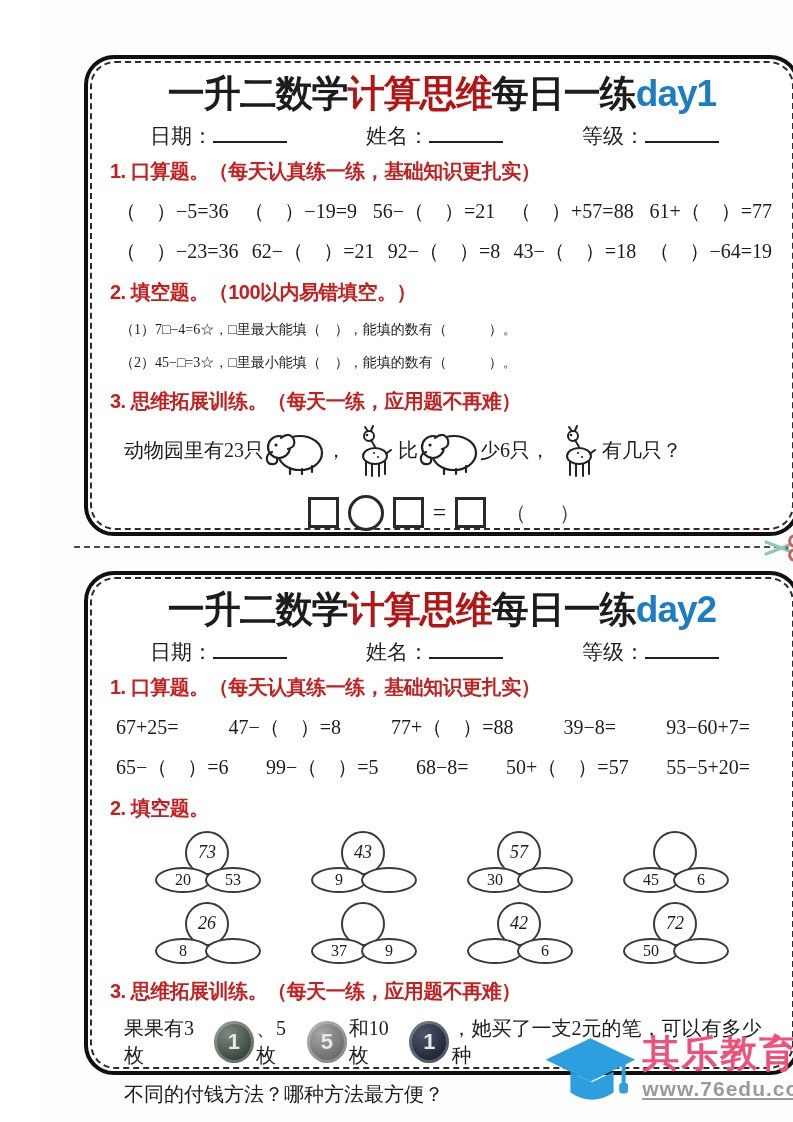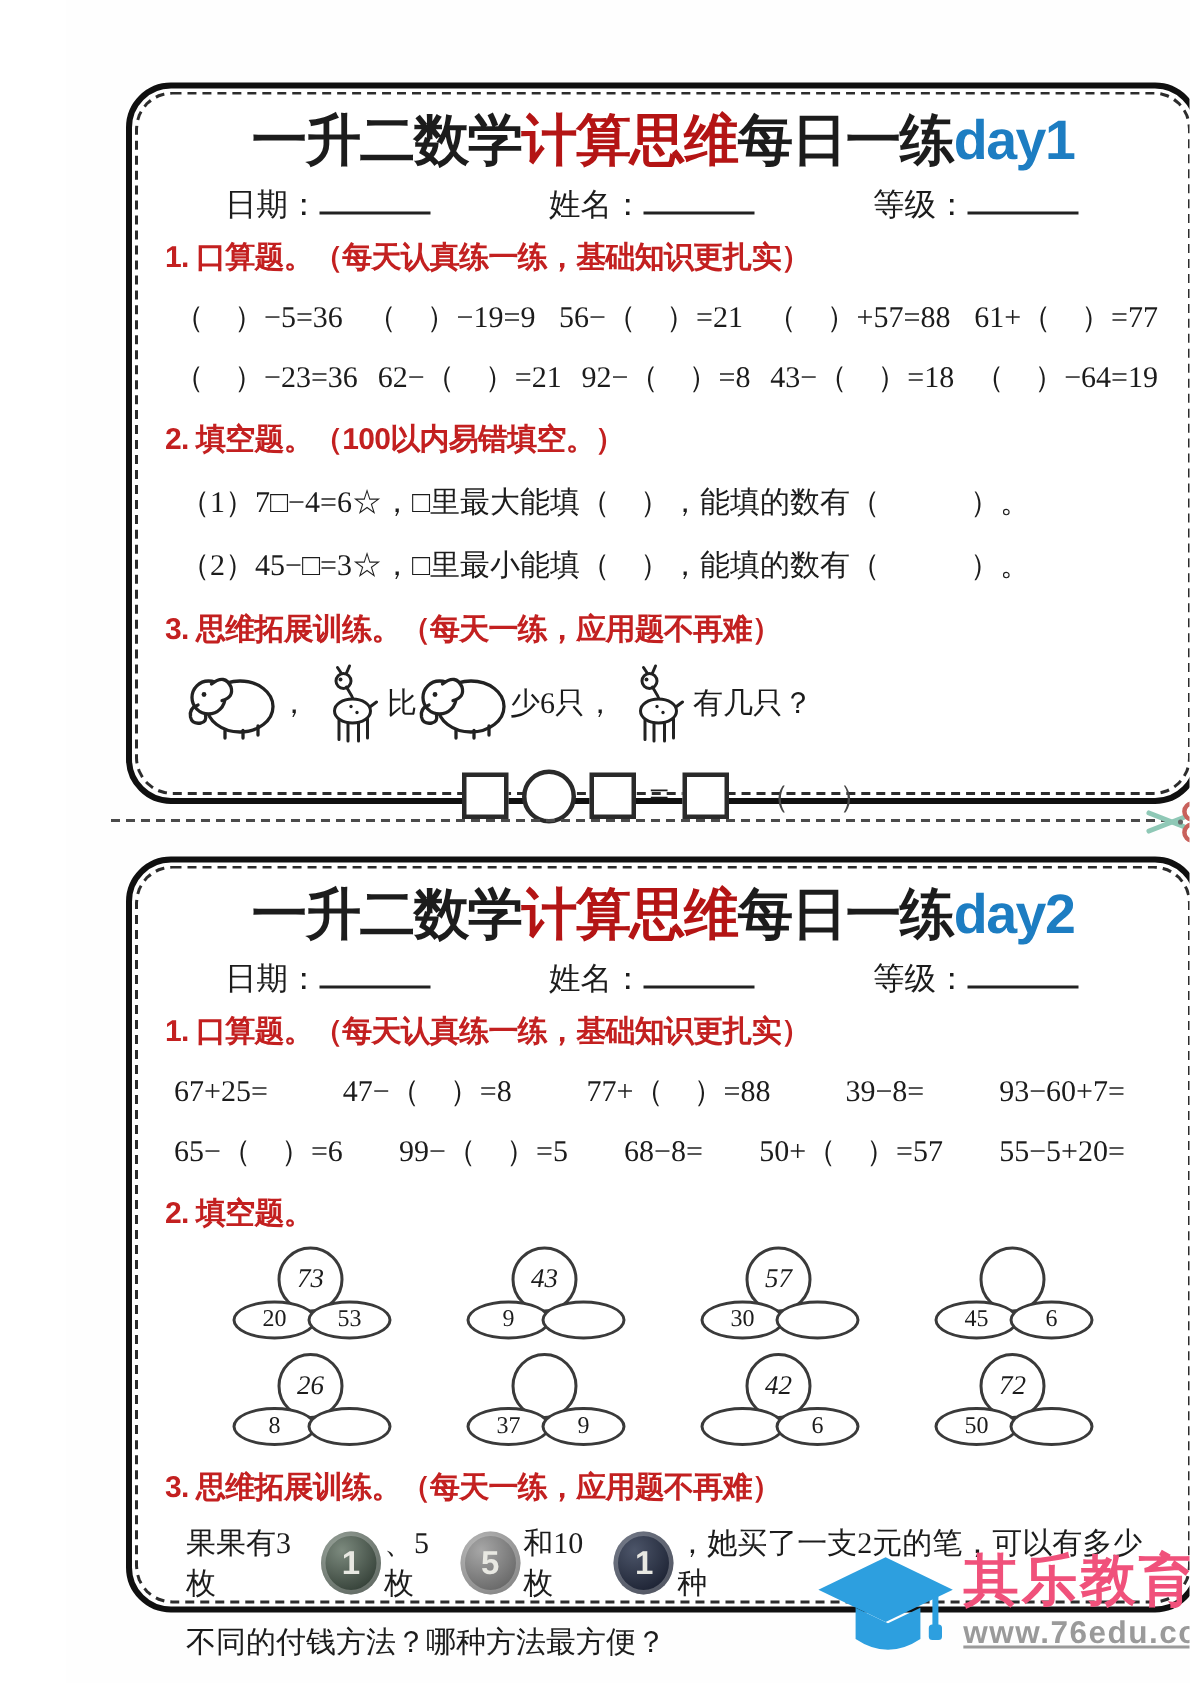--- a/index.html
+++ b/index.html
@@ -24,21 +24,21 @@
     font-size:21px; }
   .hdr-field { white-space:nowrap; }
   .uline { display:inline-block; width:74px; height:17px; border-bottom:2px solid #222; }
 
   .sec-head { color:#c32020; font-weight:bold; font-size:20px; margin:8px 0 2px 0;
     font-family:"Liberation Sans","DejaVu Sans",sans-serif; letter-spacing:-0.5px; }
 
   .eq-row { display:flex; justify-content:space-between; align-items:baseline;
     margin:13px 2px 0 6px; font-size:20px; white-space:nowrap; }
 
-  .fill-line { margin:15px 0 0 10px; font-size:20px; white-space:nowrap;font-family:Liberation Serif, serif; }
+  .fill-line { margin:15px 0 0 10px; font-size:14px; white-space:nowrap;font-family:Liberation Serif, serif; }
 
   
   .story-row { display:flex; align-items:center; margin:8px 0 0 14px; font-size:20px; }
   .story-row svg { flex:0 0 auto; }
 
   .shapes-row { display:flex; align-items:center; justify-content:center; gap:9px;
     margin:16px 0 0 10px; font-size:24px; }
   .shp-square { width:31px; height:31px; border:3px solid #2a2a2a; background:#fff; }
   .shp-circle { width:36px; height:36px; border:3px solid #2a2a2a; border-radius:50%; background:#fff; }
   .shp-paren  { font-size:21px; color:#444; margin-left:10px; letter-spacing:6px; }
@@ -112,20 +112,21 @@
         <span>43−（　）=18</span>
         <span>（　）−64=19</span>
       </div>
 
       <div class="sec-head" style="margin-top:14px;">2. 填空题。（100以内易错填空。）</div>
       <div class="fill-line">（1）7□−4=6☆，□里最大能填（　），能填的数有（　　　）。</div>
       <div class="fill-line">（2）45−□=3☆，□里最小能填（　），能填的数有（　　　）。</div>
 
       <div class="sec-head" style="margin-top:16px;">3. 思维拓展训练。（每天一练，应用题不再难）</div>
       <div class="story-row">
+        <span>动物园里有23只</span>
         <svg width="62" height="52" viewBox="0 0 62 52">
           <g fill="#fff" stroke="#222" stroke-width="2.2" stroke-linecap="round">
             <ellipse cx="36" cy="28" rx="22" ry="17"></ellipse>
             <circle cx="15" cy="22" r="11"></circle>
             <path d="M8 27 q-6 2 -5 8 q1 5 7 4 q4 -1 3 -5" fill="none"></path>
             <path d="M17 13 q9 -7 13 2 q2 7 -6 9" fill="#fff"></path>
             <path d="M26 44 v5 M38 44 v5 M48 41 v6" fill="none"></path>
           </g>
           <circle cx="12" cy="20" r="1.6" fill="#222"></circle>
         </svg>

